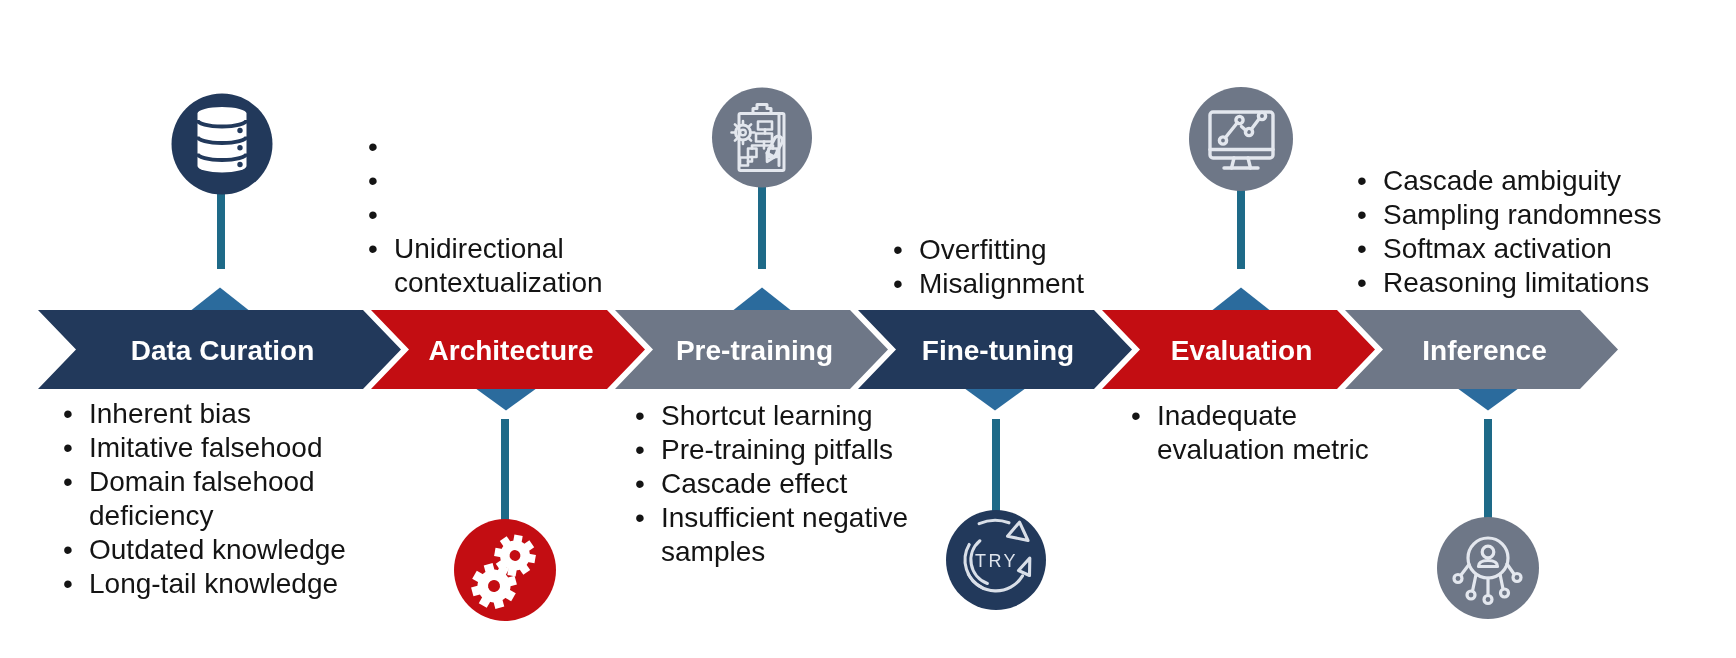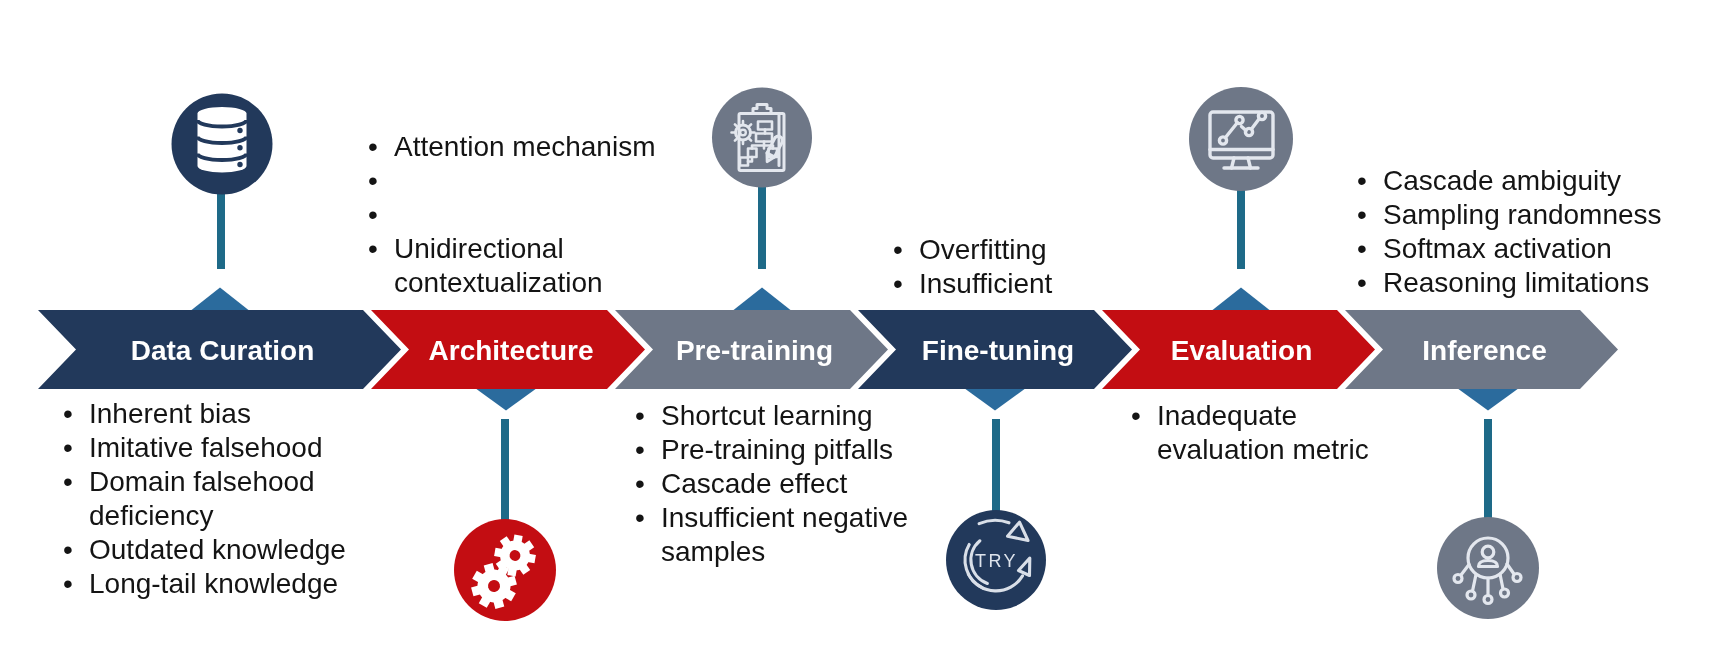--- a/index.html
+++ b/index.html
@@ -233,21 +233,20 @@
         <span class="issue-text">Outdated knowledge</span>
       </div>
       <div class="issue-row">
         <span class="issue-dot">•</span>
         <span class="issue-text">Long-tail knowledge</span>
       </div>
     </div>
   <div class="issue-list" style="left:359px;top:130px;width:315px">
       <div class="issue-row">
         <span class="issue-dot">•</span>
-        <span class="issue-text">Attention mechanism</span>
       </div>
       <div class="issue-row">
         <span class="issue-dot">•</span>
       </div>
       <div class="issue-row">
         <span class="issue-dot">•</span>
       </div>
       <div class="issue-row">
         <span class="issue-dot">•</span>
         <span class="issue-text">Unidirectional contextualization</span>
@@ -271,21 +270,21 @@
         <span class="issue-text">Insufficient negative samples</span>
       </div>
     </div>
   <div class="issue-list" style="left:884px;top:233px;width:240px">
       <div class="issue-row">
         <span class="issue-dot">•</span>
         <span class="issue-text">Overfitting</span>
       </div>
       <div class="issue-row">
         <span class="issue-dot">•</span>
-        <span class="issue-text">Insufficient</span>
+        <span class="issue-text">Misalignment</span>
       </div>
     </div>
   <div class="issue-list" style="left:1122px;top:399px;width:265px">
       <div class="issue-row">
         <span class="issue-dot">•</span>
         <span class="issue-text">Inadequate evaluation metric</span>
       </div>
     </div>
   <div class="issue-list" style="left:1348px;top:164px;width:340px">
       <div class="issue-row">

